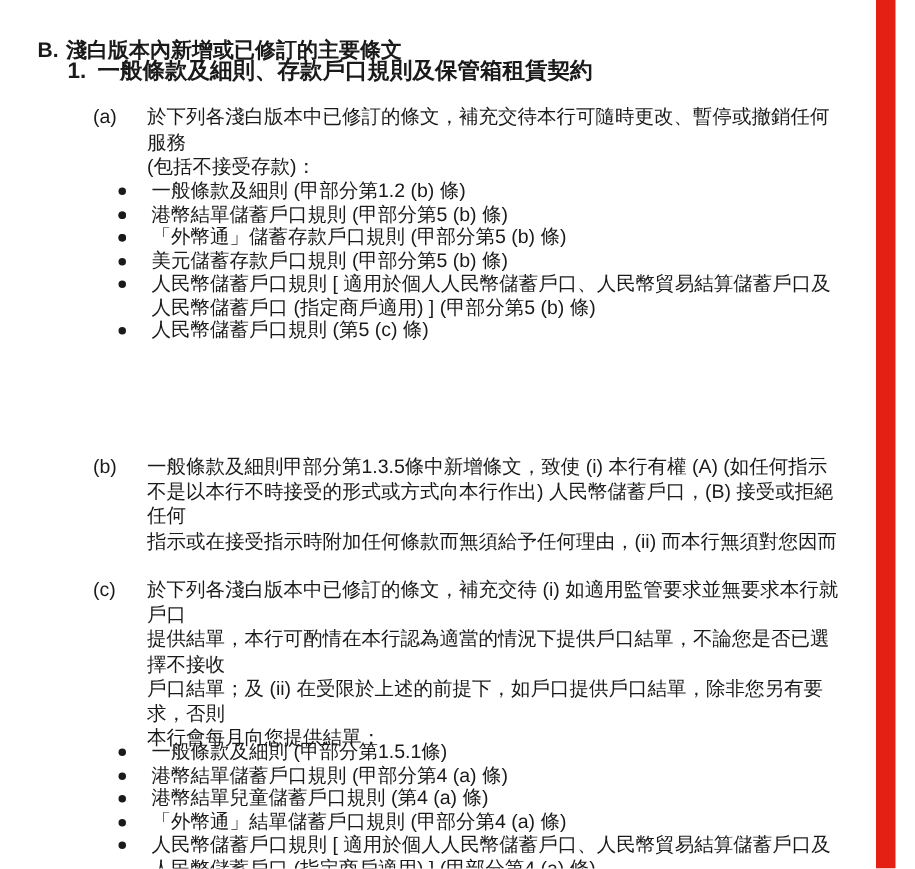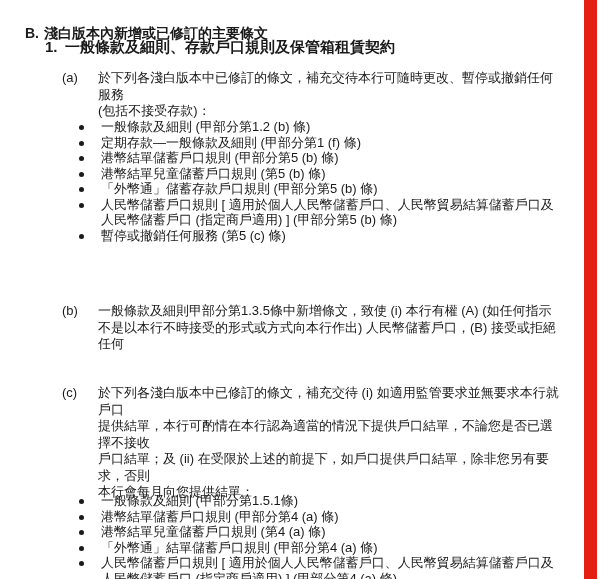--- a/index.html
+++ b/index.html
@@ -88,32 +88,34 @@
 </div>
 
 <div class="para" style="top:70px;">
   <span class="label">(a)</span>
   <span class="body">於下列各淺白版本中已修訂的條文，補充交待本行可隨時更改、暫停或撤銷任何服務</span>
   <span class="body">(包括不接受存款)：</span>
 </div>
 
 <ul class="blist" style="top:119px;">
   <li><span class="dot"></span><span>一般條款及細則 (甲部分第1.2 (b) 條)</span></li>
-  <li><span class="dot"></span><span>定期存款—一般條款及細則 (甲部分第1 (f) 條)</span></li>
+  <li><span class="dot"></span></li>
   <li><span class="dot"></span><span>港幣結單儲蓄戶口規則 (甲部分第5 (b) 條)</span></li>
-  <li><span class="dot"></span><span>港幣結單兒童儲蓄戶口規則 (第5 (b) 條)</span></li>
+  <li><span class="dot"></span></li>
   <li><span class="dot"></span><span>「外幣通」儲蓄存款戶口規則 (甲部分第5 (b) 條)</span></li>
+  <li><span class="dot"></span><span>美元儲蓄存款戶口規則 (甲部分第5 (b) 條)</span></li>
   <li><span class="dot"></span><span>人民幣儲蓄戶口規則 [ 適用於個人人民幣儲蓄戶口、人民幣貿易結算儲蓄戶口及</span><br><span>人民幣儲蓄戶口 (指定商戶適用) ] (甲部分第5 (b) 條)</span></li>
-  <li><span class="dot"></span><span>暫停或撤銷任何服務 (第5 (c) 條)</span></li>
+  <li><span class="dot"></span><span>人民幣儲蓄戶口規則 (第5 (c) 條)</span></li>
 </ul>
 
 <div class="para" style="top:303px;">
   <span class="label">(b)</span>
   <span class="body">一般條款及細則甲部分第1.3.5條中新增條文，致使 (i) 本行有權 (A) (如任何指示</span>
   <span class="body">不是以本行不時接受的形式或方式向本行作出) 人民幣儲蓄戶口，(B) 接受或拒絕任何</span>
+  <span class="body">指示或在接受指示時附加任何條款而無須給予任何理由，(ii) 而本行無須對您因而</span>
 </div>
 
 <div class="para" style="top:385px;">
   <span class="label">(c)</span>
   <span class="body">於下列各淺白版本中已修訂的條文，補充交待 (i) 如適用監管要求並無要求本行就戶口</span>
   <span class="body">提供結單，本行可酌情在本行認為適當的情況下提供戶口結單，不論您是否已選擇不接收</span>
   <span class="body">戶口結單；及 (ii) 在受限於上述的前提下，如戶口提供戶口結單，除非您另有要求，否則</span>
   <span class="body">本行會每月向您提供結單：</span>
 </div>
 

